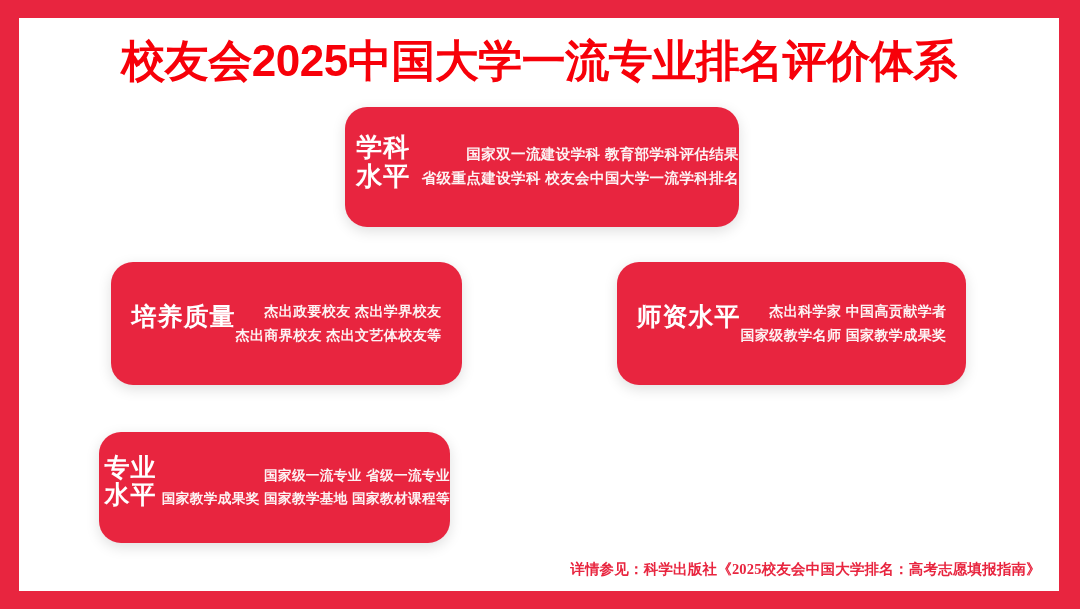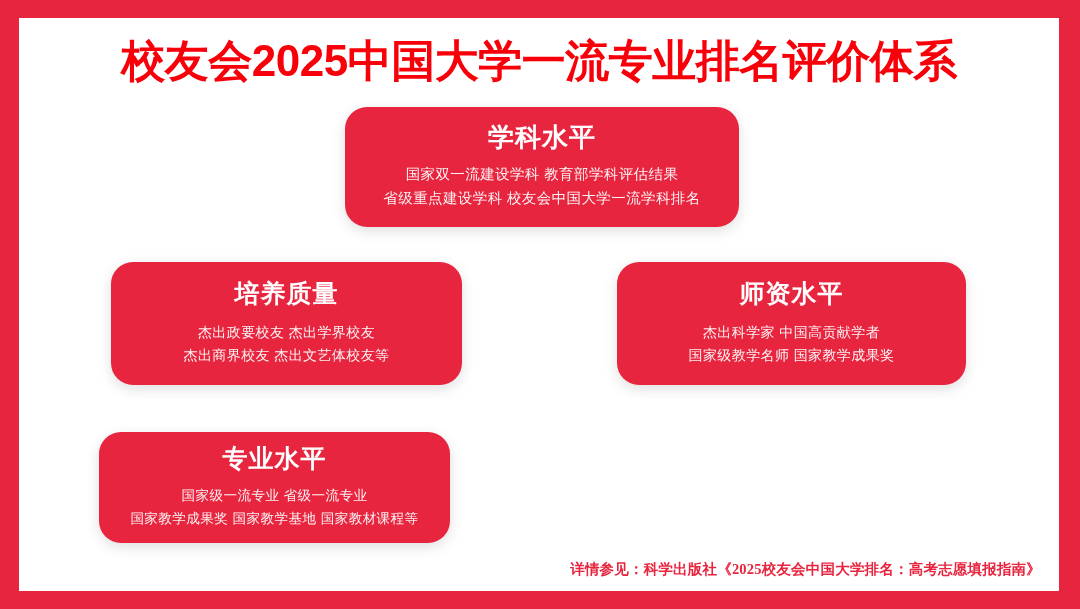--- a/index.html
+++ b/index.html
@@ -50,39 +50,40 @@
 
   
   .card {
     position: absolute;
     background: #E8253F;
     border-radius: 22px;
     box-shadow: 0 4px 14px rgba(0,0,0,0.13);
     color: #ffffff;
     box-sizing: border-box;
     display: flex;
-    flex-direction: column;
+    flex-direction: row;
     align-items: center;
     justify-content: center;
   }
   .card-title {
     font-size: 25px;
     font-weight: bold;
     letter-spacing: 1px;
     line-height: 1.1;
     margin-bottom: 13px;
     text-align: center;
     color: #ffffff;
   }
   .card-lines {
-    text-align: center;
+    text-align: right;
     font-size: 14px;
     line-height: 1.65;
     color: #fdf2f3;
     letter-spacing: 0.4px;
+    font-weight: bold;
   }
   .card-line {
     display: block;
     white-space: nowrap;
   }
 
   
   #card-subject      { left: 326px; top:  89px; width: 394px; height: 120px; }
   #card-training     { left:  92px; top: 244px; width: 351px; height: 123px; }
   #card-faculty      { left: 598px; top: 244px; width: 349px; height: 123px; }

